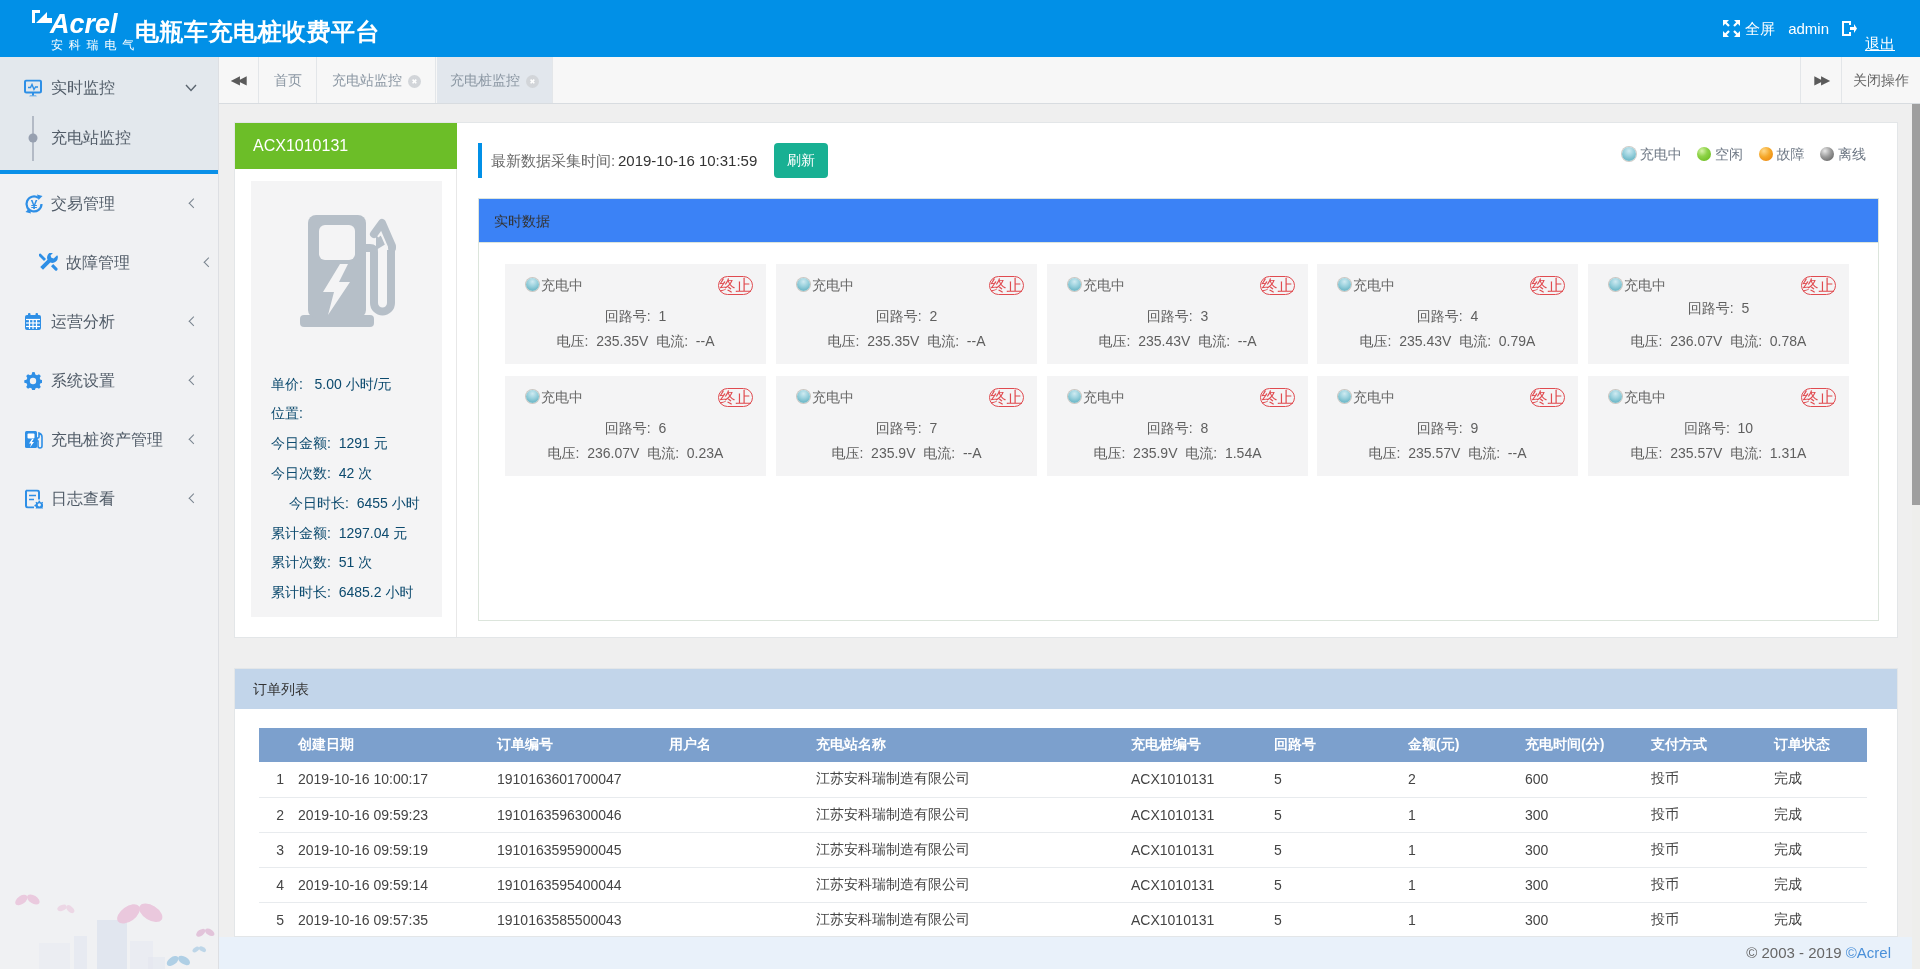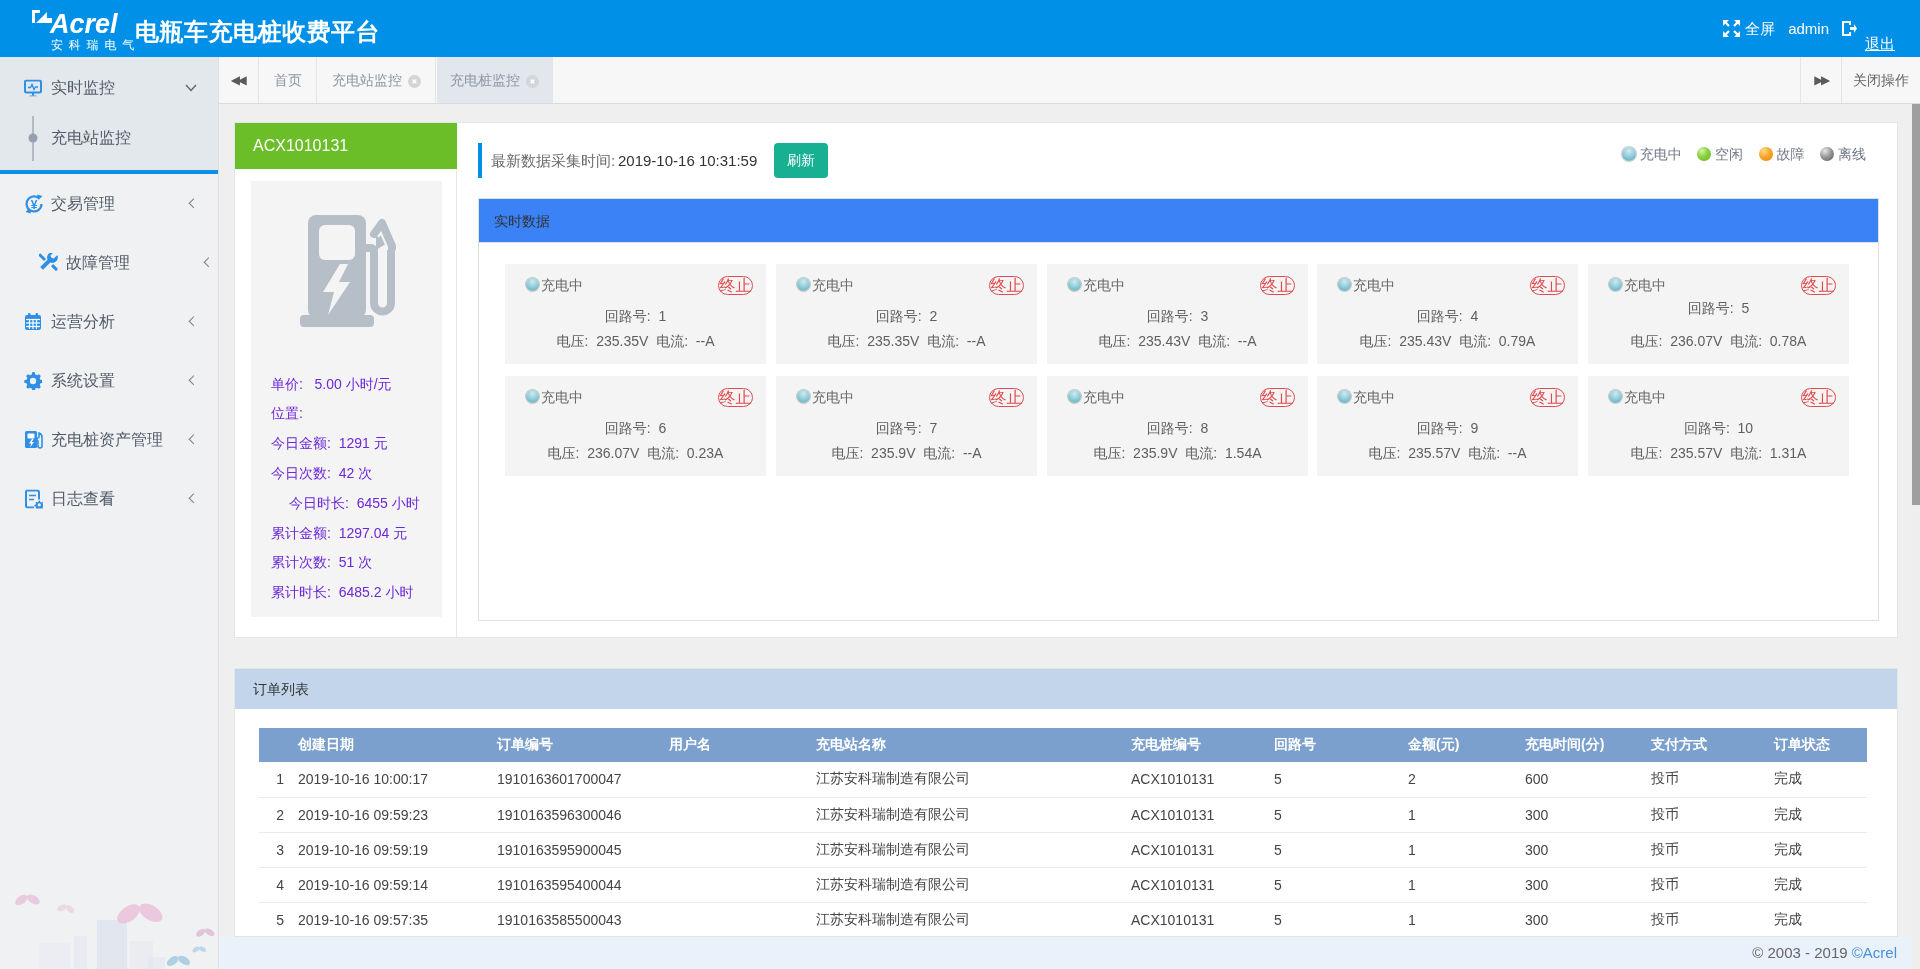--- a/index.html
+++ b/index.html
@@ -20,21 +20,21 @@
 .tclose { display:inline-block; width:13px; height:13px; border-radius:50%; background:#d2d5d9; color:#fff; font-size:7px; line-height:13px; text-align:center; vertical-align:1px; margin-left:2px; }
 #content { position:absolute; left:219px; top:104px; width:1701px; height:865px; background:#efefef; }
 .panel { position:absolute; background:#fff; border:1px solid #e3e6e8; }
 #main-panel { left:15px; top:18px; width:1664px; height:516px; }
 #order-panel { left:15px; top:564px; width:1664px; height:269px; overflow:hidden; }
 #footer { position:absolute; left:0px; top:833px; width:1701px; height:32px; background:#e9f1fa; color:#666; font-size:15px; line-height:32px; }
 
 #left-col { position:absolute; left:0; top:0; width:222px; height:514px; border-right:1px solid #e8e8e8; }
 #green-hdr { position:absolute; left:0; top:0; width:222px; height:46px; background:#6cbe28; color:#fff; font-size:16px; line-height:46px; padding-left:18px; }
 #grey-box { position:absolute; left:16px; top:58px; width:191px; height:436px; background:#f4f4f5; }
-.stat { position:absolute; left:20px; color:#6d28d9; font-size:14px; white-space:nowrap; }
+.stat { position:absolute; left:20px; color:#0c4a6e; font-size:14px; white-space:nowrap; }
 
 #rt-hdrrow { position:absolute; left:243px; top:20px; width:1401px; height:35px; }
 #rt-bar { position:absolute; left:0; top:0; width:4px; height:35px; background:#0190e7; }
 #rt-box { position:absolute; left:243px; top:75px; width:1401px; height:423px; border:1px solid #dce5dc; }
 #rt-band { position:absolute; left:0; top:0; width:1399px; height:44px; background:#3b82f6; border-bottom:1px solid #dce5dc; color:#333; font-size:14px; line-height:44px; padding-left:15px; }
 .card { position:absolute; width:261px; height:100px; background:#f4f4f5; color:#666; font-size:14px; }
 .dot { position:absolute; width:13px; height:13px; border-radius:50%; }
 .ldot { position:static; display:inline-block; vertical-align:-2px; width:14px; height:14px; }
 .dot-blue { background:radial-gradient(circle at 50% 28%, #cfeaf1 0%, #9cd2de 40%, #74bbca 72%, #85c5d1 100%); box-shadow:0 0 0 1px rgba(150,142,130,0.45); }
 .dot-green { background:radial-gradient(circle at 35% 28%, #d6f3a8 0%, #8ed348 40%, #62b515 100%); }
@@ -411,18 +411,18 @@
             <td>5</td>
             <td>1</td>
             <td>300</td>
             <td>投币</td>
             <td>完成</td>
           </tr>
     </tbody>
       </table>
   </div>
   <div id="footer">
-      <span style="position:absolute;right:23px;">© 2003 - 2019 <span style="color:#4a90d9;">©Acrel</span></span>
+      <span style="position:absolute;right:29px;">© 2003 - 2019 <span style="color:#4a90d9;">©Acrel</span></span>
     </div>
 </div>
 <div id="scrollbar">
     <div id="scrollthumb"></div>
   </div>
 
 </body></html>

